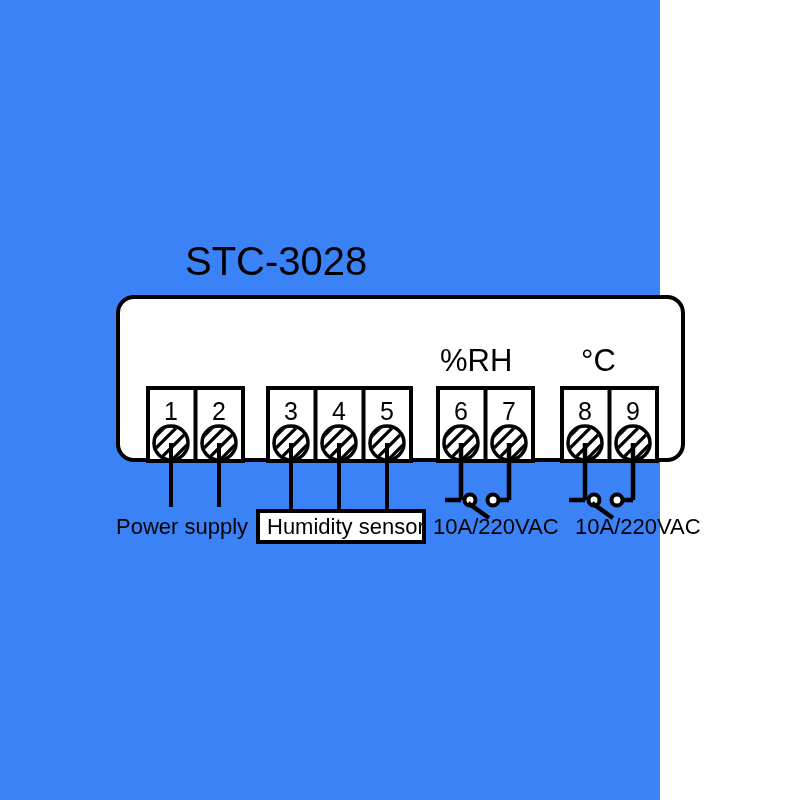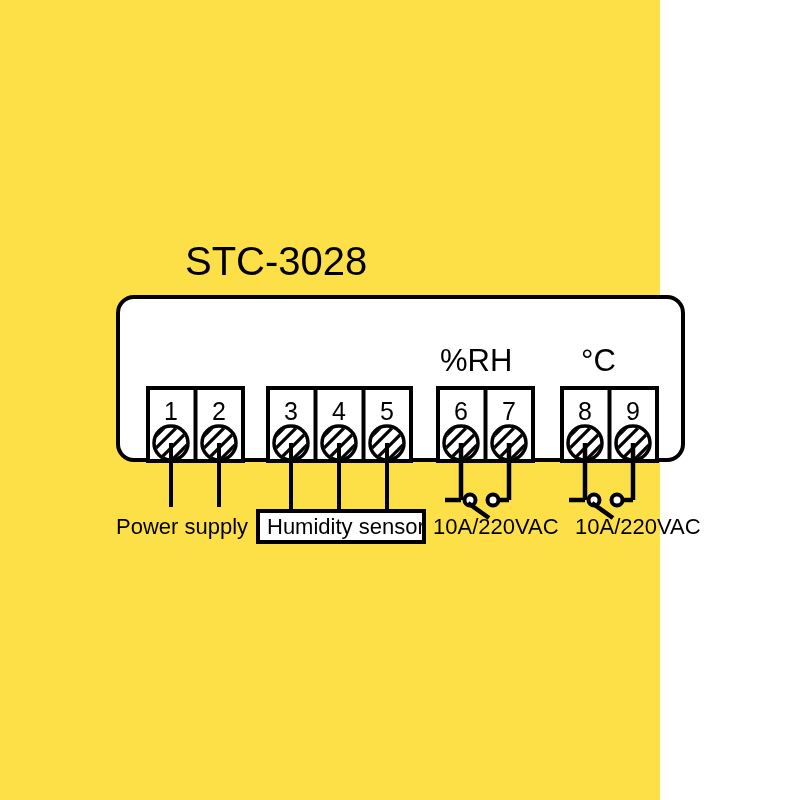--- a/index.html
+++ b/index.html
@@ -10,21 +10,21 @@
   body {
     width: 800px;
     height: 800px;
     font-family: "Liberation Sans", sans-serif;
     overflow: hidden;
   }
   #diagram-root {
     position: relative;
     width: 660px;
     height: 800px;
-    background: #fde047;
+    background: #3b82f6;
   }
   svg.diagram {
     display: block;
     width: 800px;
     height: 800px;
   }
   .body-outline {
     fill: #ffffff;
     stroke: #000000;
     stroke-width: 4;

